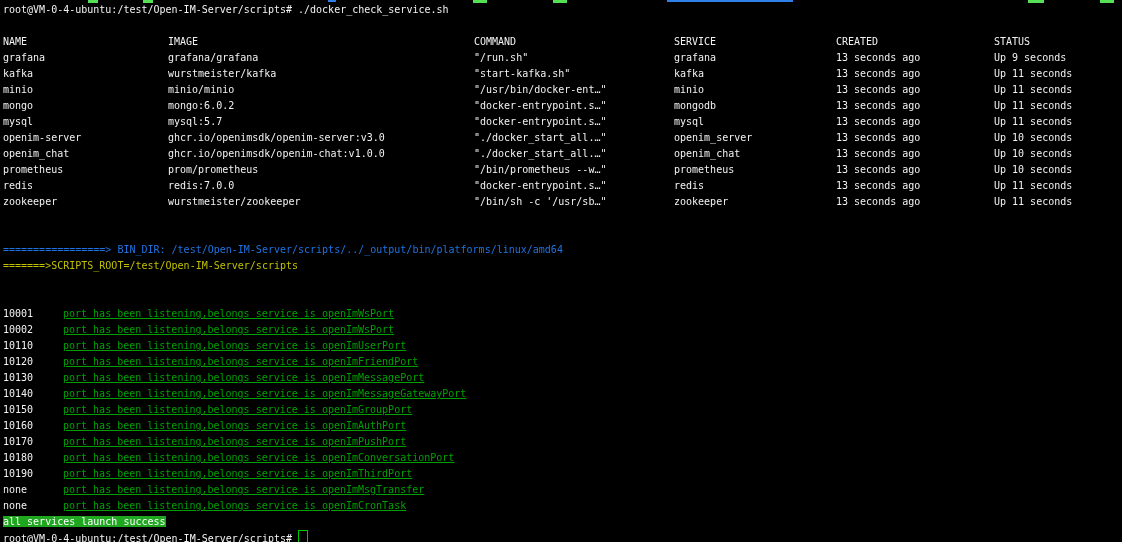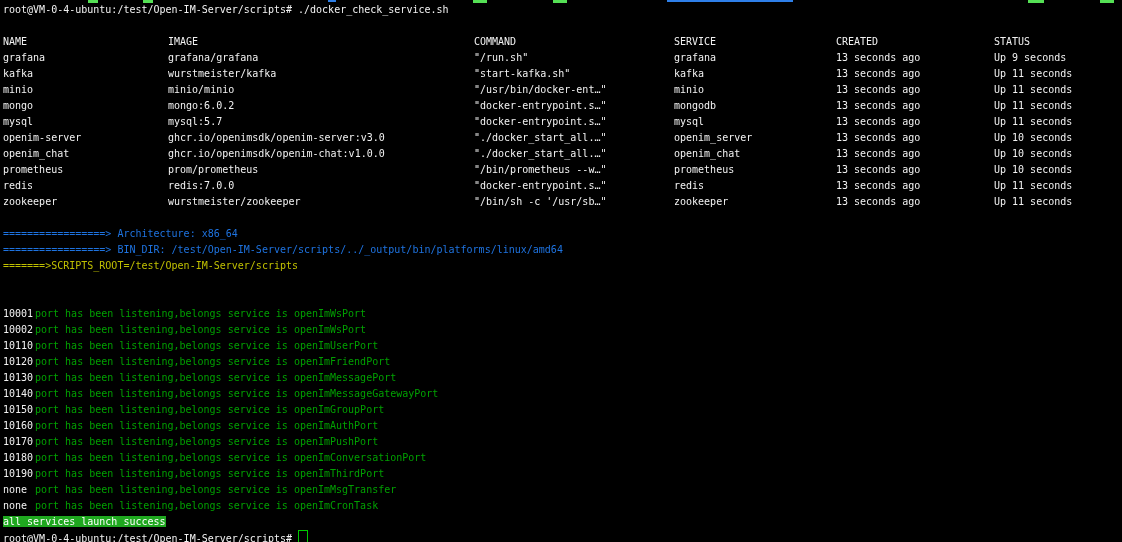--- a/index.html
+++ b/index.html
@@ -9,21 +9,21 @@
     font-family:"DejaVu Sans Mono","Liberation Mono",monospace;
     font-size:10px;line-height:16px;color:#e8e8e8;
     cursor:text;
   }
   .line{position:absolute;left:3px;height:16px;white-space:pre;}
   
   .cell{position:absolute;top:0;white-space:pre;}
   .c0{left:0px}.c1{left:165px}.c2{left:471px}.c3{left:671px}.c4{left:833px}.c5{left:991px}
   
   .pnum{position:absolute;left:0;top:0;white-space:pre;}
-  .pmsg{position:absolute;left:32px;top:0;white-space:pre;}
+  .pmsg{position:absolute;left:60px;top:0;white-space:pre;text-decoration:underline;}
   .green{color:#00a000}
   .yellow{color:#c0c000}
   .blue{color:#1e73e0}
   .white{color:#f2f2f2}
   .banner{background:#1fa81f;color:#ffffff;margin-top:15px;}
   .cursor{display:inline-block;width:8px;height:12px;border:1px solid #00c800;vertical-align:-2px;}
   
   .frag{position:absolute;top:0;}
   .fg{background:#55e055;height:3px;}
   .fb{background:#2e7fe8;height:2px;}
@@ -129,21 +129,20 @@
   <div class="line white" style="top:194px">
     <span class="cell c0">zookeeper</span>
     <span class="cell c1">wurstmeister/zookeeper</span>
     <span class="cell c2">"/bin/sh -c '/usr/sb…"</span>
     <span class="cell c3">zookeeper</span>
     <span class="cell c4">13 seconds ago</span>
     <span class="cell c5">Up 11 seconds</span>
   </div>
 
 
-  <div class="line blue" style="top:226px"><span>=================&gt; Architecture: x86_64</span></div>
   <div class="line blue" style="top:242px"><span>=================&gt; BIN_DIR: /test/Open-IM-Server/scripts/../_output/bin/platforms/linux/amd64</span></div>
 
   <div class="line yellow" style="top:258px"><span>=======&gt;SCRIPTS_ROOT=/test/Open-IM-Server/scripts</span></div>
 
   <div class="line" style="top:306px">
     <span class="pnum white">10001</span>
     <span class="pmsg green"><span>port has been listening,belongs service is </span><span>openImWsPort</span></span>
   </div>
   <div class="line" style="top:322px">
     <span class="pnum white">10002</span>

